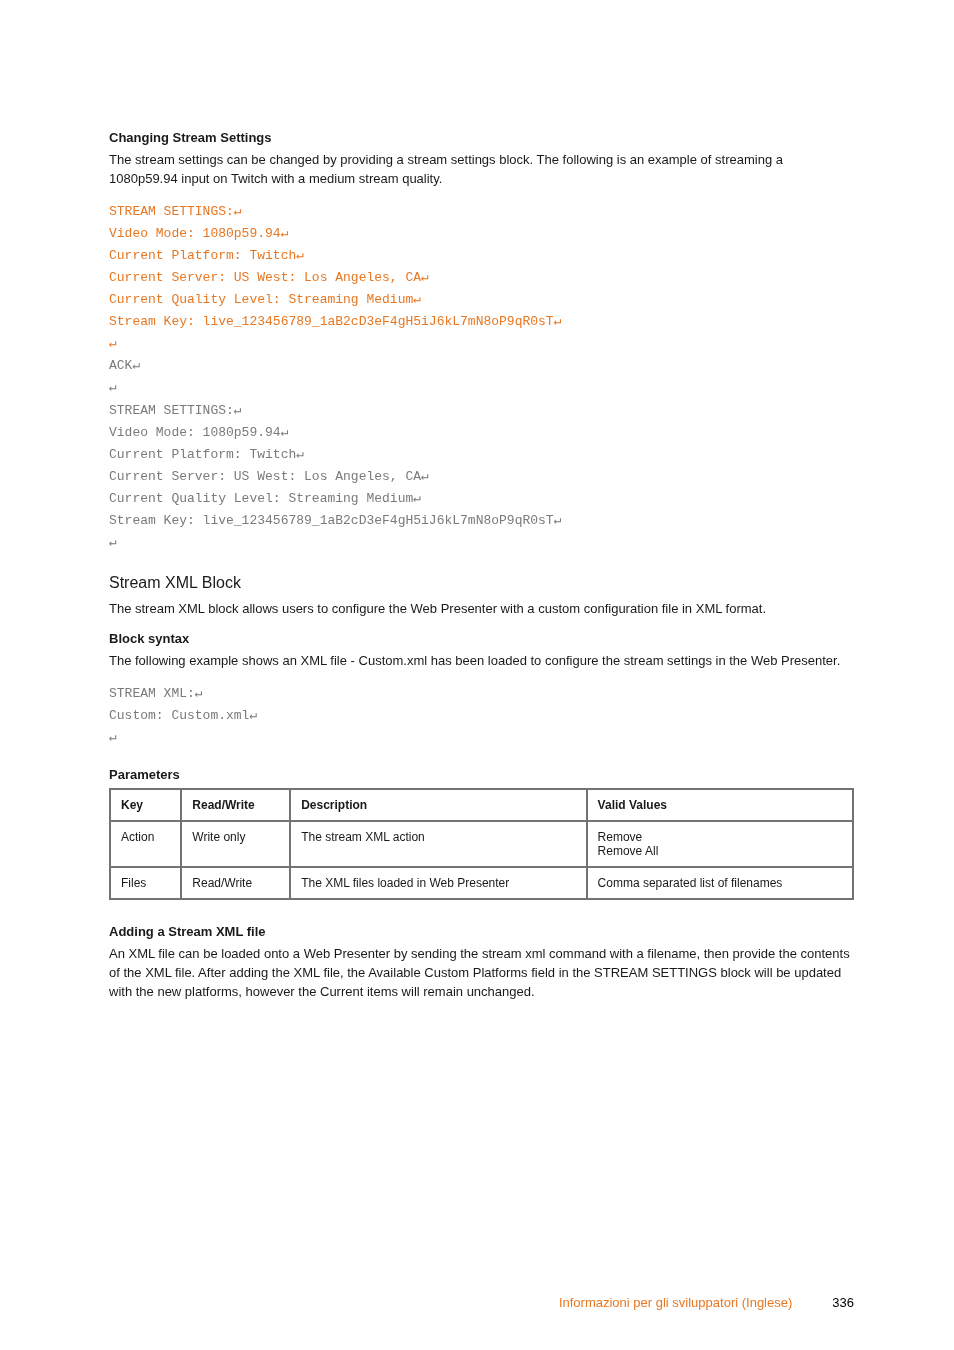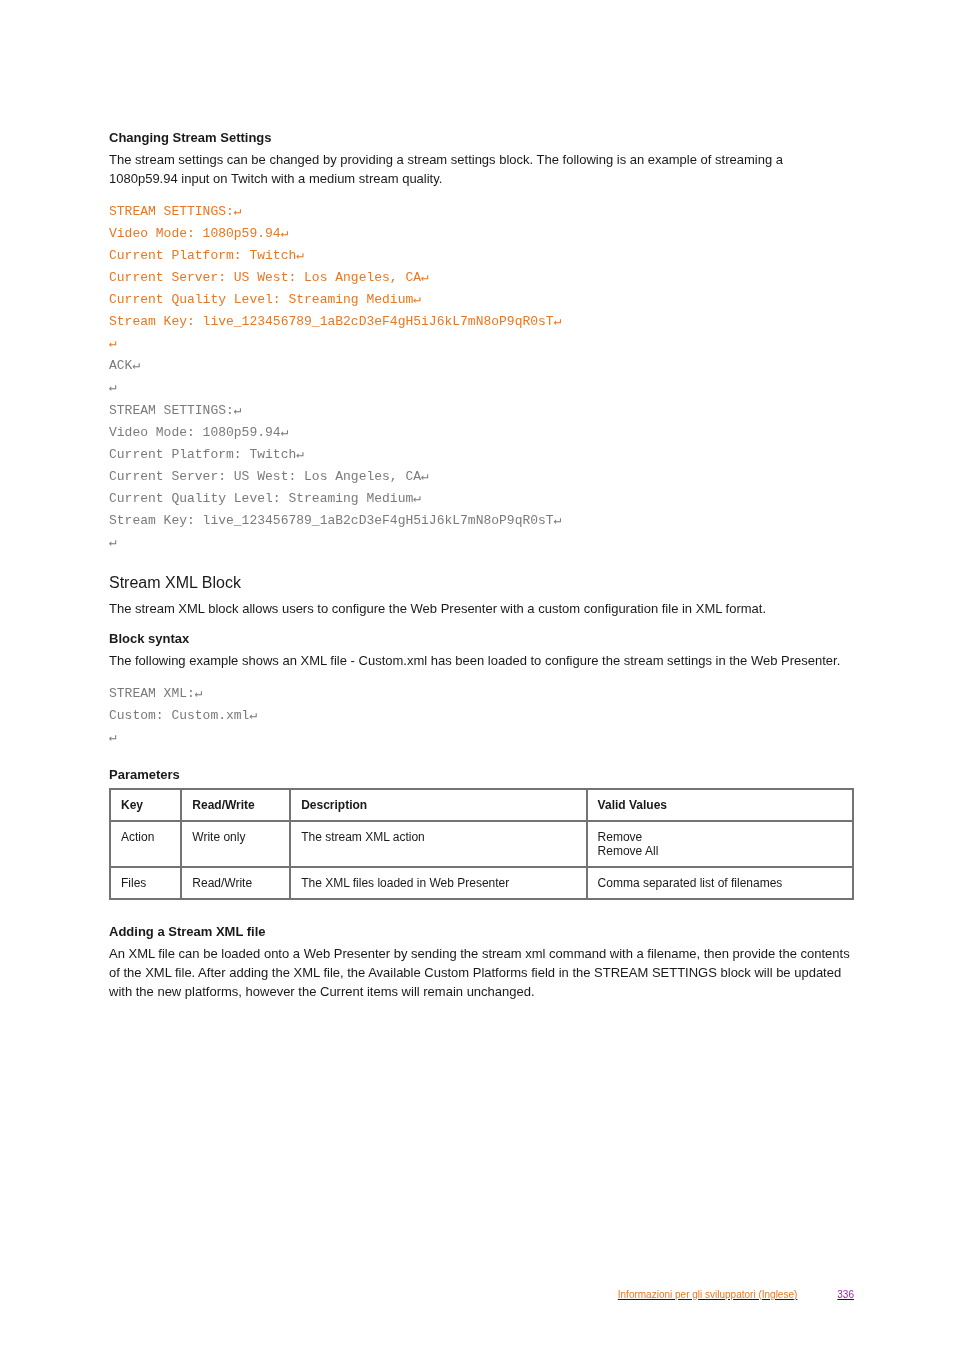--- a/index.html
+++ b/index.html
@@ -53,35 +53,34 @@
     padding: 8px 10px;
     text-align: left;
     vertical-align: top;
   }
   table.params th {
     font-weight: 700;
     background: #ffffff;
   }
   .footer {
     position: absolute;
-    bottom: 50px;
+    bottom: 40px;
     left: 155px;
     right: 100px;
     display: flex;
     justify-content: flex-end;
     align-items: baseline;
-    font-size: 10px;
-    text-decoration: underline;
+    font-size: 13px;
   }
   .footer .section-name {
     color: #e87722;
     margin-right: 40px;
   }
   .footer .page-num {
-    color: #a21caf;
+    color: #000000;
   }
 </style>
 </head>
 <body>
 
 <div class="page">
 
   <div>
     <div class="h3-bold">Changing Stream Settings</div>
     <div class="body-text">The stream settings can be changed by providing a stream settings block. The following is an example of streaming a 1080p59.94 input on Twitch with a medium stream quality.</div>

